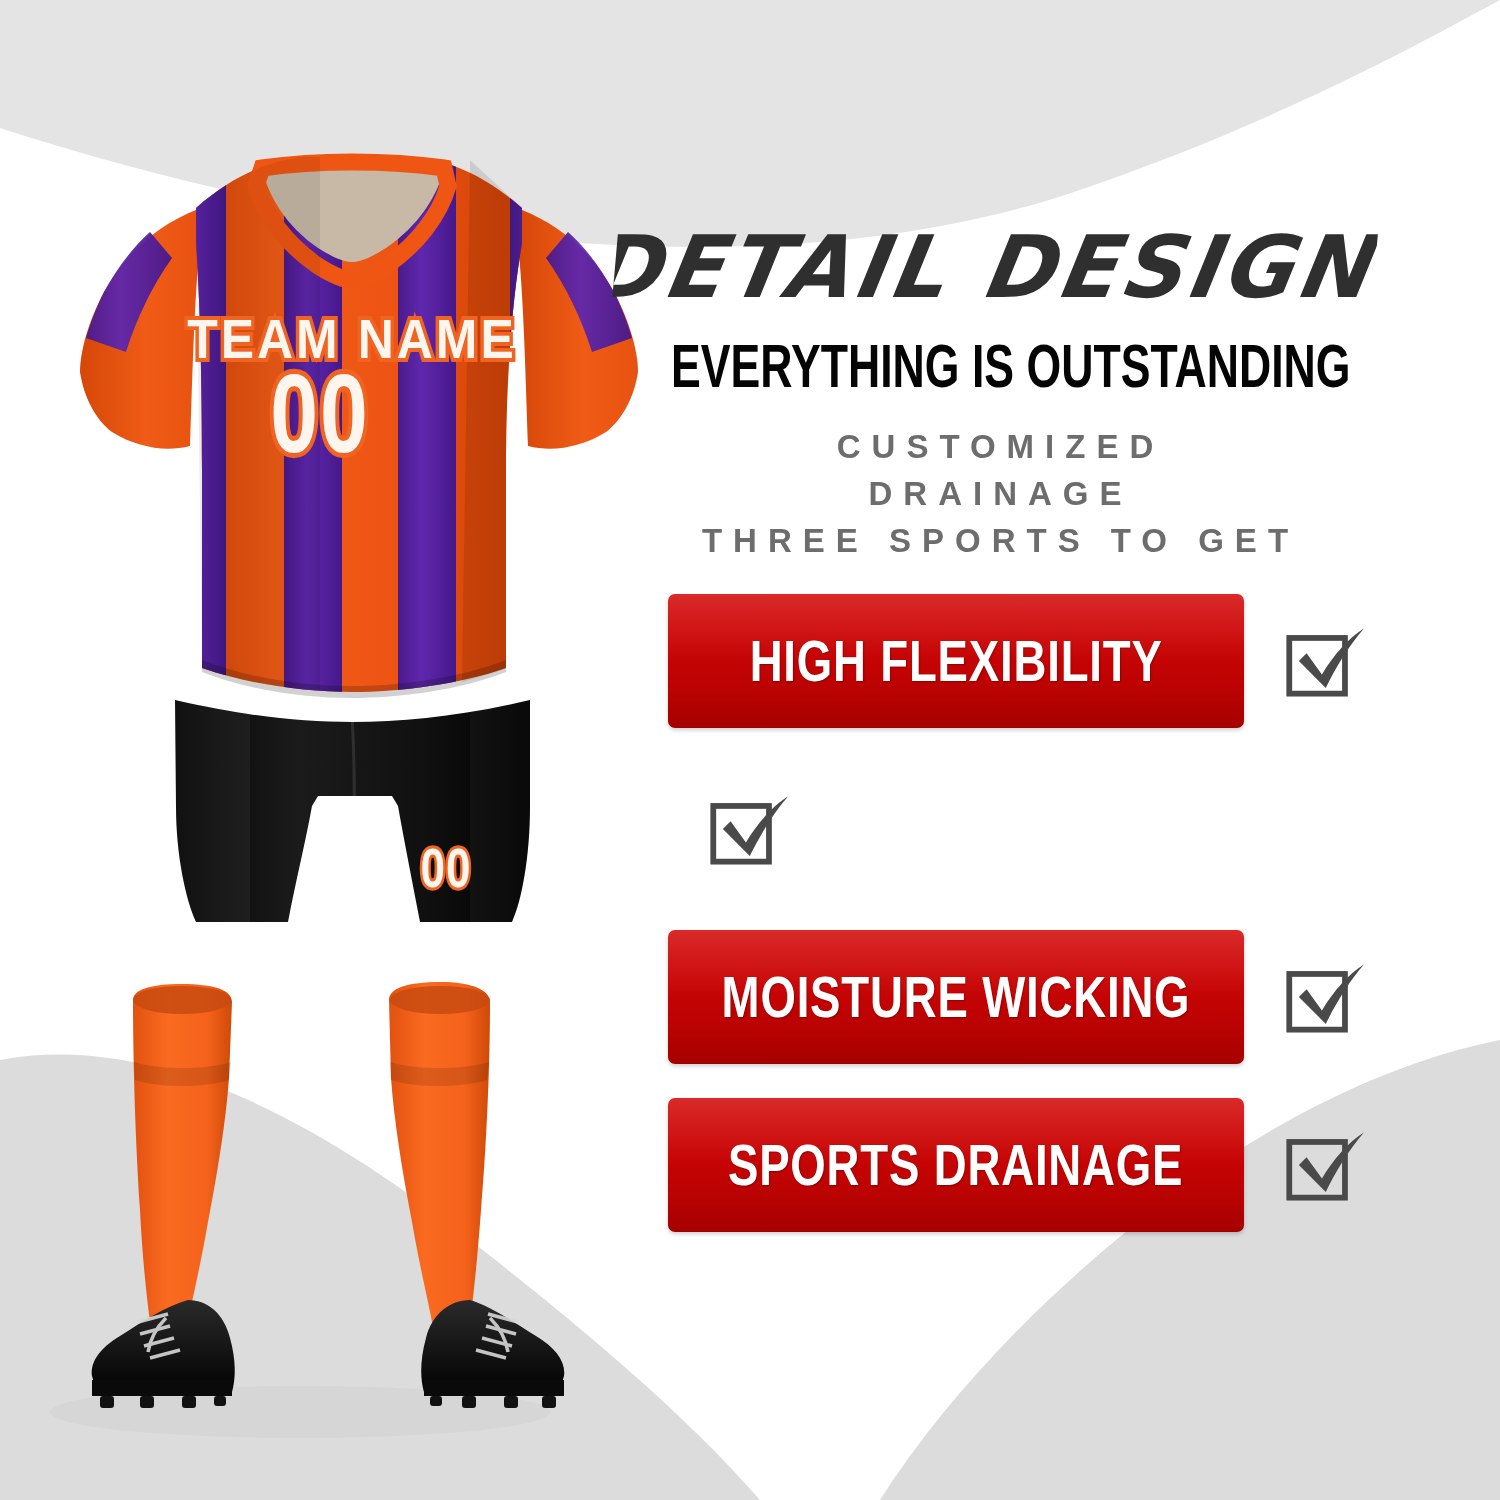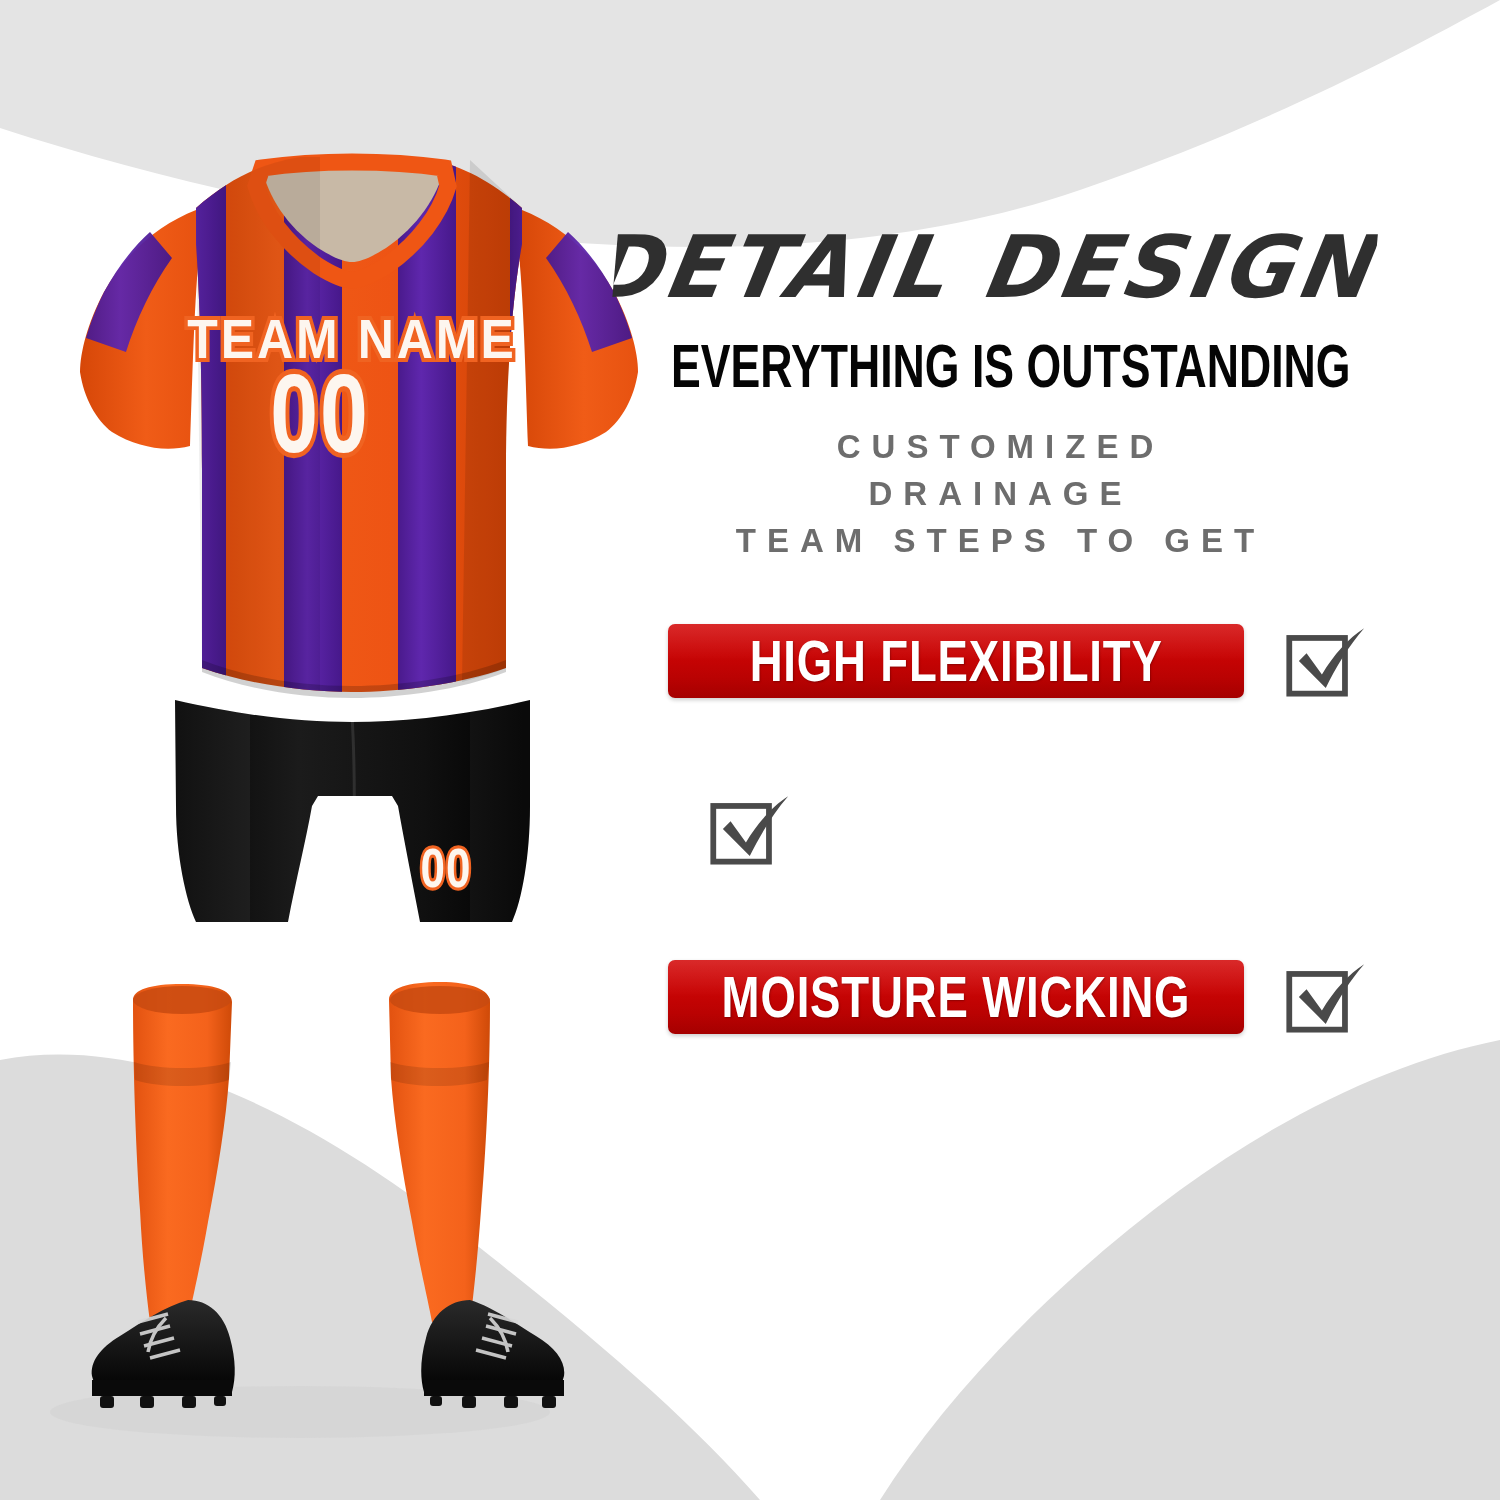--- a/index.html
+++ b/index.html
@@ -57,21 +57,21 @@
   
   .features{position:absolute;left:668px;top:608px;width:700px;}
   .feature-row{
     position:relative;
     height:105px;
     margin-bottom:63px;
     display:flex;align-items:center;
   }
   .banner{
     position:relative;
-    width:576px;height:74px;
+    width:576px;height:134px;
     border-radius:7px;
     background:linear-gradient(to bottom,#d40a0a 0%,#c80404 42%,#ba0202 72%,#a50000 100%);
     box-shadow:0 2px 4px rgba(0,0,0,0.20);
     display:flex;align-items:center;justify-content:center;
     overflow:hidden;
   }
   .banner::after{
     content:"";position:absolute;left:0;right:0;top:0;height:50%;
     background:linear-gradient(to bottom,rgba(255,255,255,0.13),rgba(255,255,255,0));
     pointer-events:none;
@@ -283,21 +283,21 @@
       <svg width="760" height="110" viewBox="0 0 760 110">
         <text x="380" y="82" text-anchor="middle" font-family="DejaVu Sans, sans-serif" font-weight="700" font-size="86" letter-spacing="4" fill="#2f2f2f" transform="skewX(-7)" style="paint-order:stroke">DETAIL DESIGN</text>
       </svg>
     </div>
 
     <div class="subhead">EVERYTHING IS OUTSTANDING</div>
 
     <div class="tagline-group">
       <div class="tagline">CUSTOMIZED</div>
       <div class="tagline">DRAINAGE</div>
-      <div class="tagline">TEAM STEPS TO GET</div>
+      <div class="tagline">THREE SPORTS TO GET</div>
     </div>
   </div>
 
   <div class="features">
 
     <div class="feature-row">
       <div class="banner">
         <span class="banner-label">HIGH FLEXIBILITY</span>
       </div>
       <svg class="check" viewBox="0 0 100 100">
@@ -316,15 +316,24 @@
     <div class="feature-row">
       <div class="banner">
         <span class="banner-label">MOISTURE WICKING</span>
       </div>
       <svg class="check" viewBox="0 0 100 100">
         <rect x="18" y="26" width="58" height="58" fill="none" stroke="#4a4a4a" stroke-width="6"></rect>
         <path d="M28,50 L36,42 L52,64 C64,44 80,26 96,16 C80,34 66,58 56,78 Z" fill="#4a4a4a"></path>
       </svg>
     </div>
 
+    <div class="feature-row">
+      <div class="banner">
+        <span class="banner-label">SPORTS DRAINAGE</span>
+      </div>
+      <svg class="check" viewBox="0 0 100 100">
+        <rect x="18" y="26" width="58" height="58" fill="none" stroke="#4a4a4a" stroke-width="6"></rect>
+        <path d="M28,50 L36,42 L52,64 C64,44 80,26 96,16 C80,34 66,58 56,78 Z" fill="#4a4a4a"></path>
+      </svg>
+    </div>
 
   </div>
 </div>
 
 </body></html>

